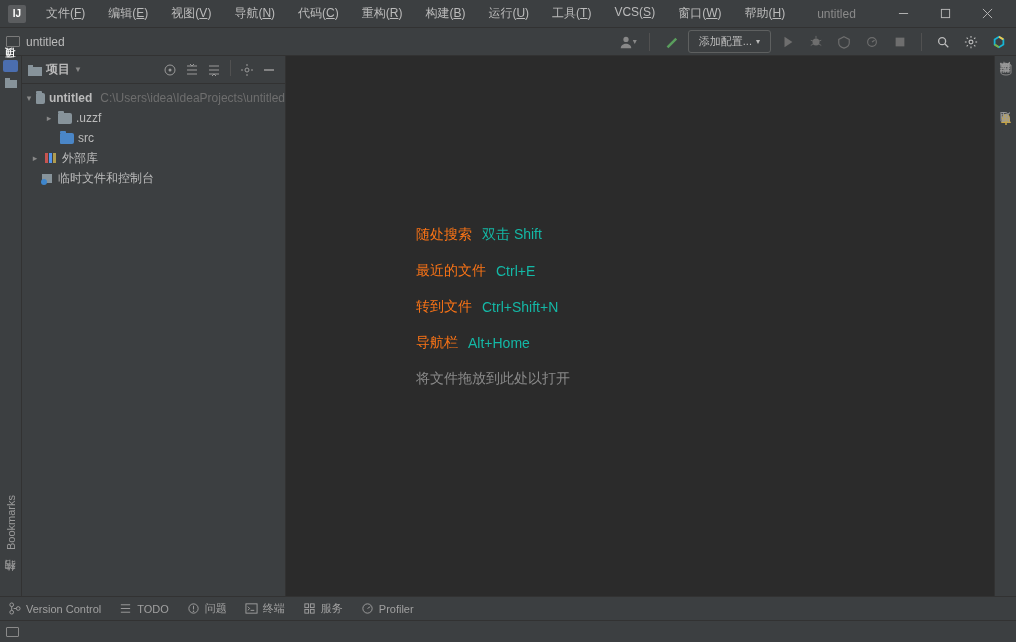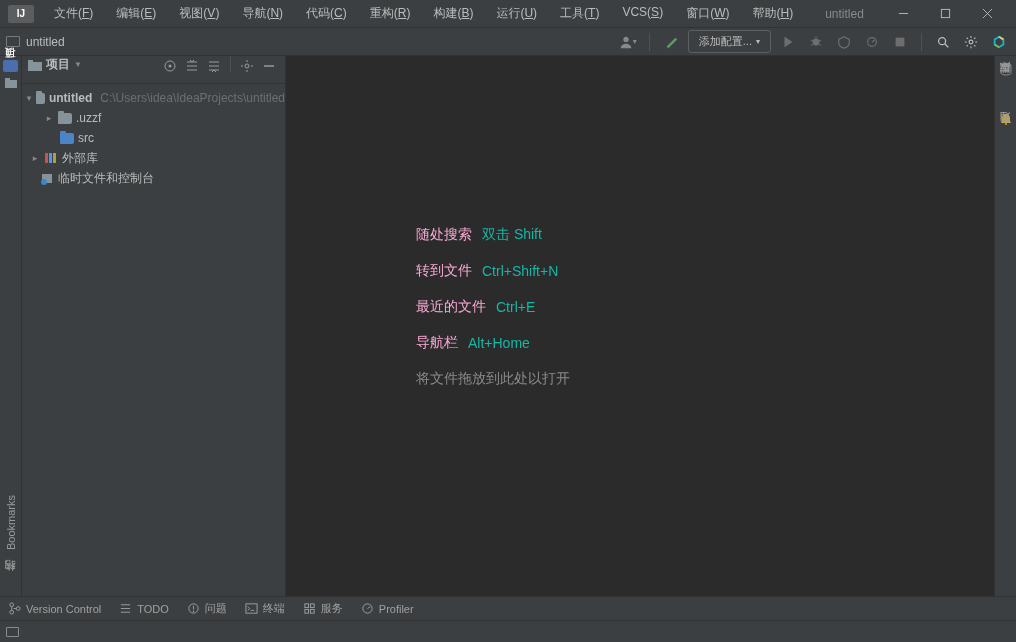--- a/index.html
+++ b/index.html
@@ -1,20 +1,20 @@
 <!DOCTYPE html>
 <html><head>
 <meta charset="utf-8">
 <style>
 * { margin: 0; padding: 0; box-sizing: border-box; font-family: "Microsoft YaHei", sans-serif; }
 body { background: #3c3f41; color: #bbbbbb; font-size: 12px; width: 1016px; height: 642px; overflow: hidden; display: flex; flex-direction: column; }
 
 
 .titlebar { height: 28px; background: #3c3f41; display: flex; align-items: center; padding: 0 8px; border-bottom: 1px solid #323232; }
-.logo { width: 26px; height: 18px; background: #5b5d5f; display: flex; align-items: center; justify-content: center; font-size: 10px; color: #fff; border-radius: 2px; margin-right: 12px; font-weight: bold; }
+.logo { width: 18px; height: 18px; background: #5b5d5f; display: flex; align-items: center; justify-content: center; font-size: 10px; color: #fff; border-radius: 2px; margin-right: 12px; font-weight: bold; }
 .menu-items { display: flex; gap: 7px; }
 .menu-item { padding: 4px 8px; cursor: pointer; }
 .menu-item u { text-decoration: underline; }
 .project-name-title { margin-left: 24px; color: #8a8a8a; }
 .window-controls { margin-left: auto; display: flex; gap: 0; }
 .win-ctrl { width: 42px; height: 28px; display: flex; align-items: center; justify-content: center; cursor: pointer; color: #bbbbbb; }
 
 
 .navrow { height: 28px; background: #3c3f41; display: flex; align-items: center; border-bottom: 1px solid #323232; padding: 0 6px; }
 .nav-icon { width: 14px; height: 11px; border: 1px solid #7a7a7a; margin-right: 6px; border-radius: 1px; }
@@ -25,40 +25,40 @@
 .divider-v { width: 1px; height: 18px; background: #515151; margin: 0 4px; }
 
 
 .main { flex: 1; display: flex; min-height: 0; }
 .left-gutter { width: 22px; background: #3c3f41; border-right: 1px solid #323232; display: flex; flex-direction: column; align-items: center; padding-top: 4px; }
 .gutter-label { writing-mode: vertical-rl; transform: rotate(180deg); font-size: 11px; color: #9a9a9a; padding: 6px 0; cursor: pointer; }
 .gutter-icon { width: 14px; height: 14px; margin: 4px 0; }
 .right-gutter { width: 22px; background: #3c3f41; border-left: 1px solid #323232; display: flex; flex-direction: column; align-items: center; padding-top: 6px; }
 
 .project-panel { width: 264px; background: #3c3f41; border-right: 1px solid #323232; display: flex; flex-direction: column; }
-.panel-header { height: 28px; background: #3c3f41; border-bottom: 1px solid #323232; display: flex; align-items: flex-start; padding: 0 6px; gap: 4px; }
+.panel-header { height: 28px; background: #3c3f41; border-bottom: 1px solid #323232; display: flex; align-items: center; padding: 0 6px; gap: 4px; }
 .panel-title { display: flex; align-items: center; gap: 4px; }
 .panel-actions { margin-left: auto; display: flex; gap: 2px; }
 .panel-ibtn { width: 20px; height: 20px; display: flex; align-items: center; justify-content: center; cursor: pointer; color: #9a9a9a; }
 
 .tree { padding: 4px 0; font-size: 12px; }
 .tree-node { display: flex; align-items: center; height: 20px; padding-left: 4px; cursor: pointer; gap: 4px; white-space: nowrap; overflow: hidden; }
 .exp { width: 10px; color: #888; text-align: center; font-size: 9px; }
 .folder-icon { width: 14px; height: 11px; background: #87939a; border-radius: 1px 2px 2px 1px; position: relative; }
 .folder-icon.blue { background: #4a86c7; }
 .folder-icon::before { content: ""; position: absolute; top: -2px; left: 0; width: 6px; height: 2px; background: inherit; border-radius: 1px 1px 0 0; }
 .file-icon { width: 10px; height: 12px; border: 1px solid #8a8a8a; border-radius: 1px; background: #555; }
 .node-label { color: #bbbbbb; }
 .node-label.bold { font-weight: bold; }
 .node-path { color: #6e6e6e; margin-left: 4px; }
 
 .editor { flex: 1; background: #2b2b2b; display: flex; align-items: flex-start; justify-content: flex-start; position: relative; }
 .tips { margin-top: 170px; margin-left: 130px; }
 .tip-row { display: flex; align-items: center; margin-bottom: 18px; font-size: 14px; }
-.tip-label { color: #f9a8d4; }
+.tip-label { color: #f97316; }
 .tip-shortcut { color: #14b8a6; margin-left: 10px; }
 .tip-drop { color: #8a8a8a; font-size: 14px; }
 
 
 .bottom-tools { height: 24px; background: #3c3f41; border-top: 1px solid #323232; display: flex; align-items: center; padding: 0 8px; gap: 18px; }
 .btool { display: flex; align-items: center; gap: 5px; cursor: pointer; color: #a0a0a0; font-size: 11px; }
 .btool svg { width: 13px; height: 13px; }
 
 
 .statusbar { height: 22px; background: #3c3f41; border-top: 1px solid #323232; display: flex; align-items: center; padding: 0 6px; }
@@ -289,26 +289,26 @@
     </div>
   </div>
 
   <div class="editor">
     <div class="tips">
       <div class="tip-row">
         <span class="tip-label">随处搜索</span>
         <span class="tip-shortcut">双击 Shift</span>
       </div>
       <div class="tip-row">
+        <span class="tip-label">最近的文件</span>
+        <span class="tip-shortcut">Ctrl+E</span>
+      </div>
+      <div class="tip-row">
         <span class="tip-label">转到文件</span>
         <span class="tip-shortcut">Ctrl+Shift+N</span>
-      </div>
-      <div class="tip-row">
-        <span class="tip-label">最近的文件</span>
-        <span class="tip-shortcut">Ctrl+E</span>
       </div>
       <div class="tip-row">
         <span class="tip-label">导航栏</span>
         <span class="tip-shortcut">Alt+Home</span>
       </div>
       <div class="tip-drop">将文件拖放到此处以打开</div>
     </div>
   </div>
 
   <div class="right-gutter">

